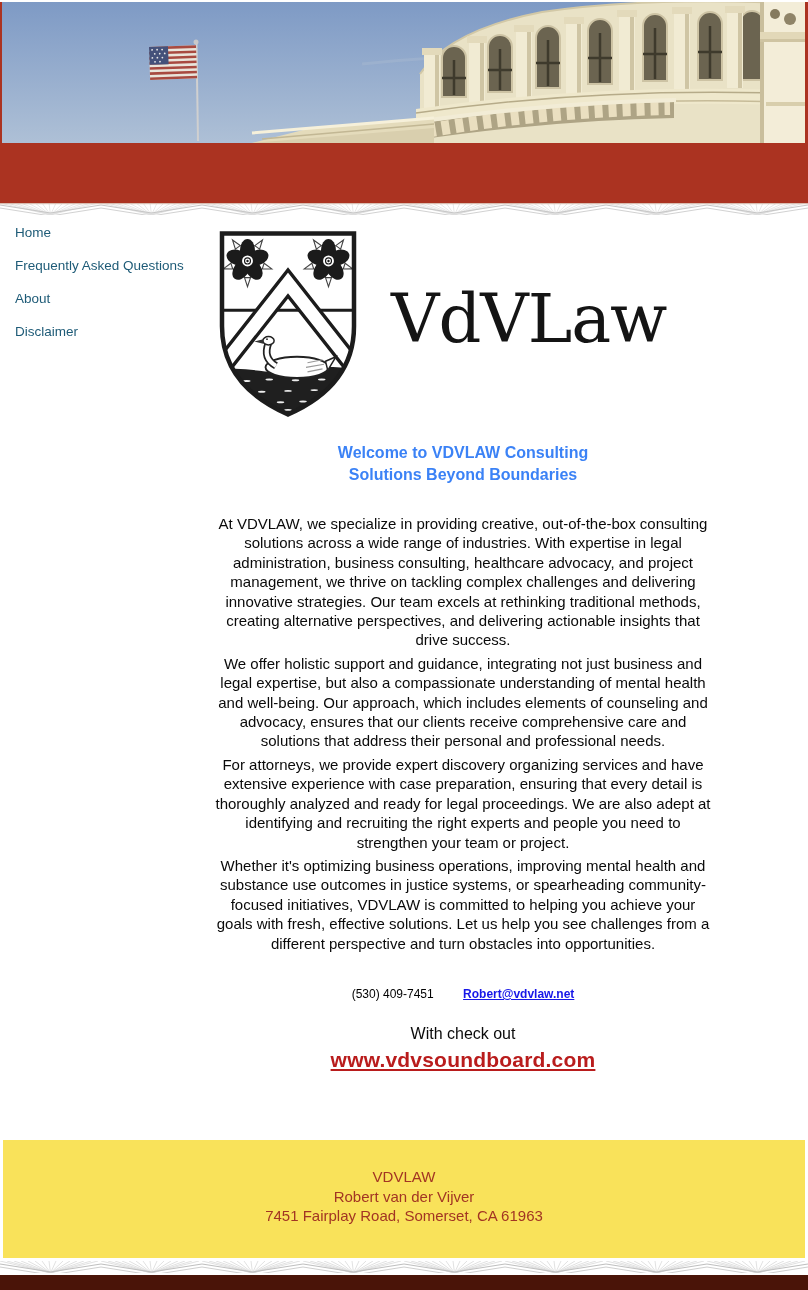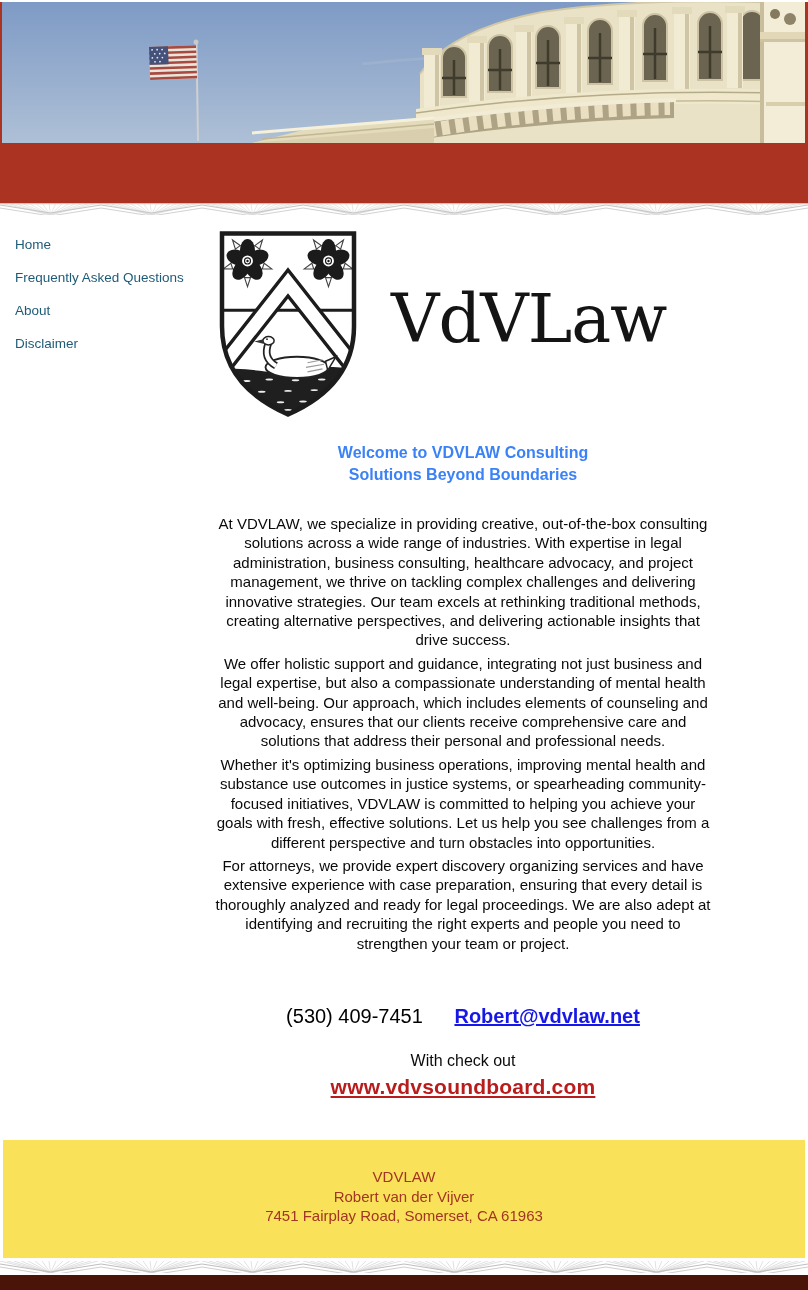--- a/index.html
+++ b/index.html
@@ -10,33 +10,33 @@
   .hdr{background:#AB3321;}
   .photo-frame{margin:2px 3px 0 2px;height:141px;overflow:hidden;}
   .red-band{height:60px;background:#AB3321;}
 
   
   .deco{height:12px;line-height:0;}
   .deco svg{display:block;}
 
   
   .content{position:relative;height:925px;overflow:hidden;}
-  .nav{position:absolute;left:15px;top:22px;width:195px;}
+  .nav{position:absolute;left:15px;top:10px;width:195px;}
   .nav a{display:block;color:#1E5B77;font-size:13.5px;margin-bottom:18px;text-decoration:none;cursor:pointer;}
   .main{margin-left:213px;width:500px;padding-top:13px;text-align:center;color:#0a0a0a;}
 
   .logo-row{display:flex;align-items:center;gap:28px;height:192px;text-align:left;}
   .logo-row svg{flex:0 0 auto;}
   .logo-text{font-family:"DejaVu Serif", serif;font-size:67px;color:#141414;line-height:1;padding-bottom:10px;letter-spacing:-1px;}
 
   h1.welcome{font-size:16px;font-weight:bold;line-height:22px;margin:22px 0 0 0;color:#3b82f6;}
   .main p{font-size:15px;line-height:19.4px;margin:4px 0 0 0;}
   .main p.first{margin-top:28px;}
 
-  .contact{margin-top:52px;font-size:20px;}
+  .contact{margin-top:34px;font-size:12px;}
   .contact .phone{color:#000;}
   .contact a.email{color:#1717E8;font-weight:bold;text-decoration:underline;margin-left:26px;cursor:pointer;}
   .also{margin-top:24px;font-size:16px;}
   a.sound{display:inline-block;margin-top:5px;font-size:21px;font-weight:bold;color:#b91c1c;text-decoration:underline;cursor:pointer;letter-spacing:.2px;}
 
   
   .footer-box{margin:0 3px;height:118px;box-sizing:border-box;background:#F9E25A;text-align:center;padding-top:27px;}
   .footer-box div{font-size:15px;line-height:19.5px;color:#A23523;}
   .gap3{height:3px;} .gap2{height:2px;}
   .bottom-bar{height:15px;background:#4A1408;}
@@ -286,22 +286,22 @@
 
       
       <h1 class="welcome">
         <span>Welcome to VDVLAW Consulting</span><br>
         <span>Solutions Beyond Boundaries</span>
       </h1>
 
       
       <p class="first">At VDVLAW, we specialize in providing creative, out-of-the-box consulting solutions across a wide range of industries. With expertise in legal administration, business consulting, healthcare advocacy, and project management, we thrive on tackling complex challenges and delivering innovative strategies. Our team excels at rethinking traditional methods, creating alternative perspectives, and delivering actionable insights that drive success.</p>
       <p>We offer holistic support and guidance, integrating not just business and legal expertise, but also a compassionate understanding of mental health and well-being. Our approach, which includes elements of counseling and advocacy, ensures that our clients receive comprehensive care and solutions that address their personal and professional needs.</p>
+      <p>For attorneys, we provide expert discovery organizing services and have extensive experience with case preparation, ensuring that every detail is thoroughly analyzed and ready for legal proceedings. We are also adept at identifying and recruiting the right experts and people you need to strengthen your team or project.</p>
       <p>Whether it's optimizing business operations, improving mental health and substance use outcomes in justice systems, or spearheading community-focused initiatives, VDVLAW is committed to helping you achieve your goals with fresh, effective solutions. Let us help you see challenges from a different perspective and turn obstacles into opportunities.</p>
-      <p>For attorneys, we provide expert discovery organizing services and have extensive experience with case preparation, ensuring that every detail is thoroughly analyzed and ready for legal proceedings. We are also adept at identifying and recruiting the right experts and people you need to strengthen your team or project.</p>
 
       
       <div class="contact">
         <span class="phone">(530) 409-7451</span>
         <a class="email">Robert@vdvlaw.net</a>
       </div>
       <div class="also">With check out</div>
       <a class="sound">www.vdvsoundboard.com</a>
     </div>
   </div>

